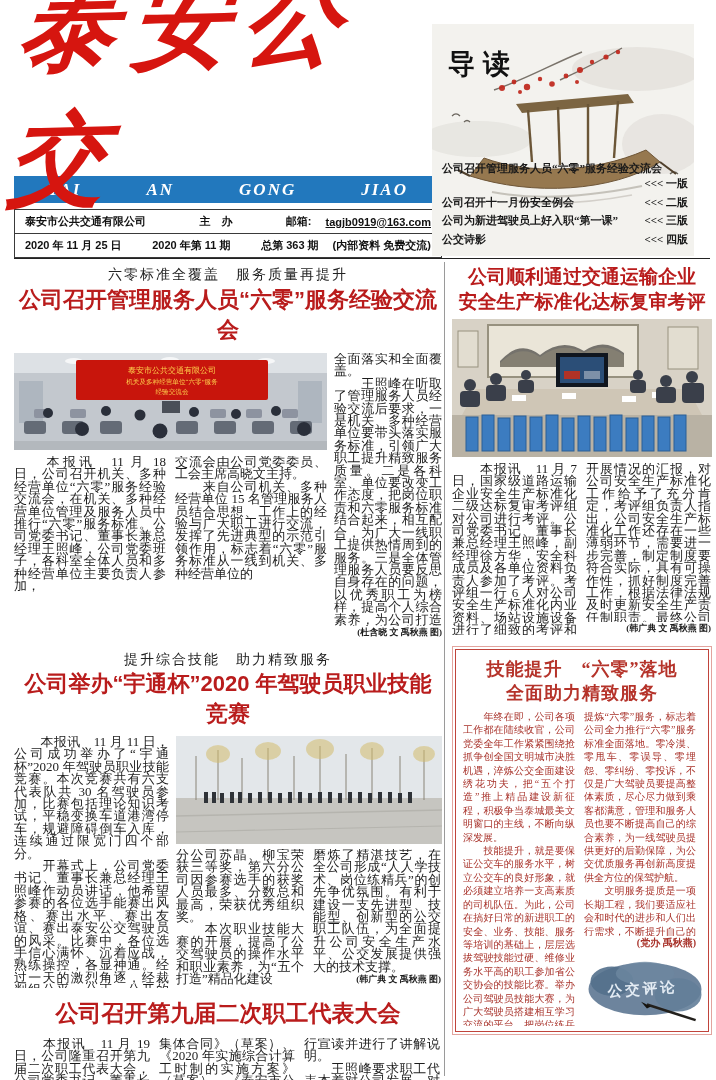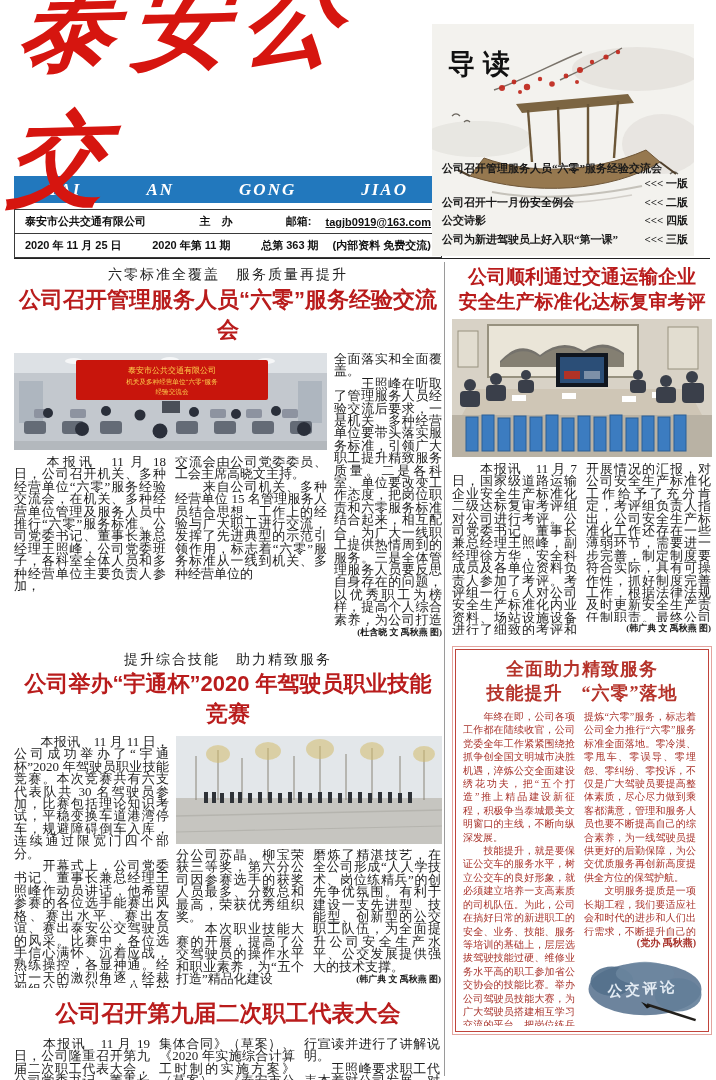--- a/index.html
+++ b/index.html
@@ -152,26 +152,26 @@
   <div class="guide-list">
     <div class="guide-item">
       <span>公司召开管理服务人员“六零”服务经验交流会</span>
       <span class="gp">&lt;&lt;&lt; 一版</span>
     </div>
     <div class="guide-item">
       <span>公司召开十一月份安全例会</span>
       <span class="gp">&lt;&lt;&lt; 二版</span>
     </div>
     <div class="guide-item">
+      <span>公司为新进驾驶员上好入职“第一课”</span>
+      <span class="gp">&lt;&lt;&lt; 三版</span>
+    </div>
+    <div class="guide-item">
       <span>公交诗影</span>
       <span class="gp">&lt;&lt;&lt; 四版</span>
-    </div>
-    <div class="guide-item">
-      <span>公司为新进驾驶员上好入职“第一课”</span>
-      <span class="gp">&lt;&lt;&lt; 三版</span>
     </div>
   </div>
 </div>
 
 <div class="header-rule"></div>
 <div class="v-divider"></div>
 
 <div class="left-area">
 
   <div>
@@ -379,22 +379,22 @@
 　　考评组听取王照峰对公司安全生产标准化工作</div>
       <div class="ra-col colflex">
         <div class="bodytext">开展情况的汇报，对公司安全生产标准化工作给予了充分肯定，考评组负责人指出，公司安全生产标准化工作还存在一些薄弱环节，需要进一步完善，制定制度要符合实际，具有可操作性，抓好制度完善工作，根据法律法规及时更新安全生产责任制职责。最终公司以 888 分的总成绩，顺利通过了此次考评。</div>
         <div class="byline">(韩广典 文 禹秋燕 图)</div>
       </div>
     </div>
   </div>
 
   <div class="comment-box">
     <div class="comment-inner">
+      <div class="comment-title">技能提升　“六零”落地</div>
       <div class="comment-title">全面助力精致服务</div>
-      <div class="comment-title">技能提升　“六零”落地</div>
       <div class="comment-cols">
         <div class="comment-col colflex">
           <div class="bodytext">　　年终在即，公司各项工作都在陆续收官，公司党委全年工作紧紧围绕抢抓争创全国文明城市决胜机遇，淬炼公交全面建设绣花功夫，把“五个打造”推上精品建设新征程，积极争当泰城最美文明窗口的主线，不断向纵深发展。
 　　技能提升，就是要保证公交车的服务水平，树立公交车的良好形象，就必须建立培养一支高素质的司机队伍。为此，公司在搞好日常的新进职工的安全、业务、技能、服务等培训的基础上，层层选拔驾驶技能过硬、维修业务水平高的职工参加省公交协会的技能比赛。举办公司驾驶员技能大赛，为广大驾驶员搭建相互学习交流的平台，把岗位练兵和知识结合起来，在增强驾驶员服务意识，提高业务水平和服务质量的同时，为淬炼公交驾驶员的绣花功夫打下坚实的基础。
 　　“六零”落地，从一线驾驶员全面推行六零服务，到管理服务人员总结</div>
         </div>
         <div class="comment-col colflex">
           <div class="bodytext">提炼“六零”服务，标志着公司全力推行“六零”服务标准全面落地。零冷漠、零甩车、零误导、零埋怨、零纠纷、零投诉，不仅是广大驾驶员要提高整体素质，尽心尽力做到乘客都满意，管理和服务人员也要不断提高自己的综合素养，为一线驾驶员提供更好的后勤保障，为公交优质服务再创新高度提供全方位的保驾护航。
 　　文明服务提质是一项长期工程，我们要适应社会和时代的进步和人们出行需求，不断提升自己的职业素养，用心把好手中的方向盘。也只有不断提升技能和服务水平，淬炼好绣花功夫，才能在实现党委把“五个打造”推上精品建设新征程，建设人民满意大公交的奋斗中迈出更加坚实的脚步。</div>
           <div class="byline">(党办 禹秋燕)</div>

